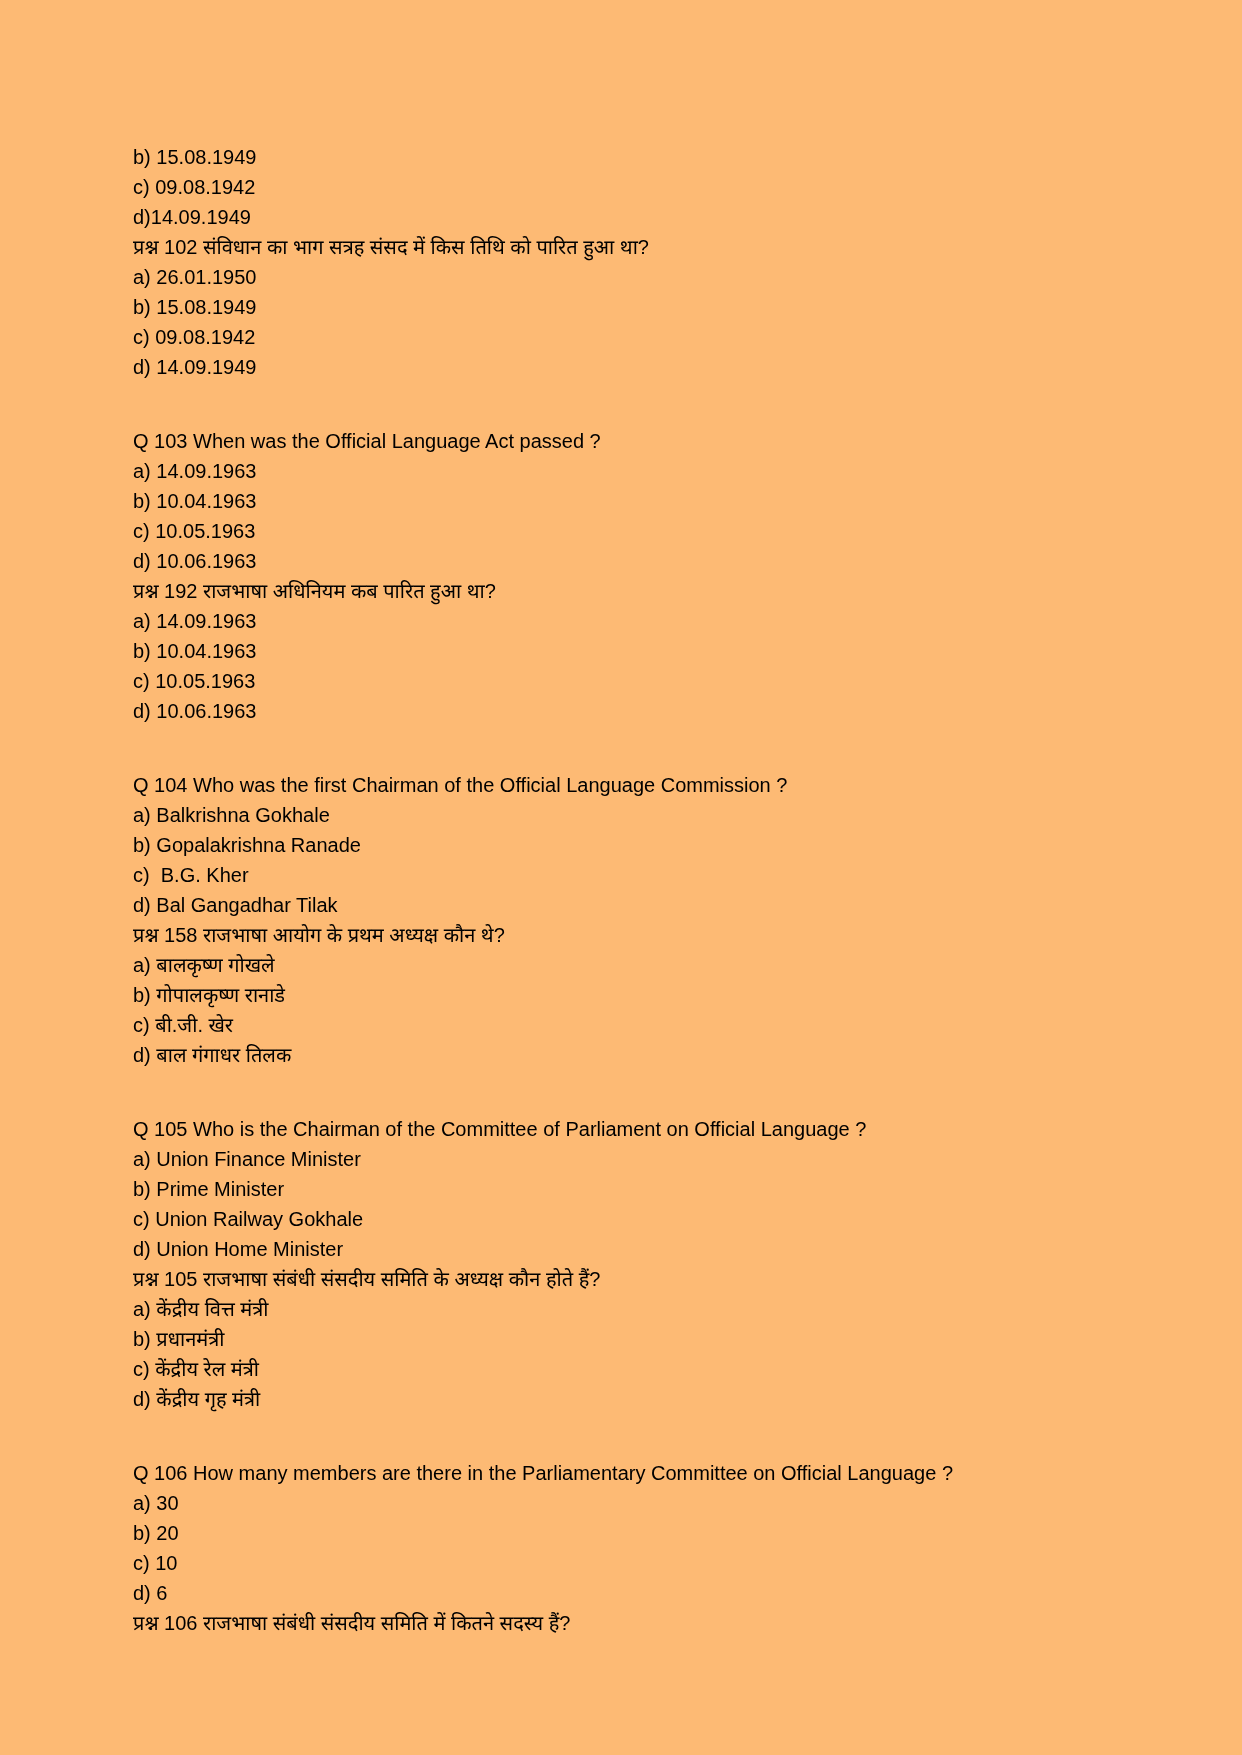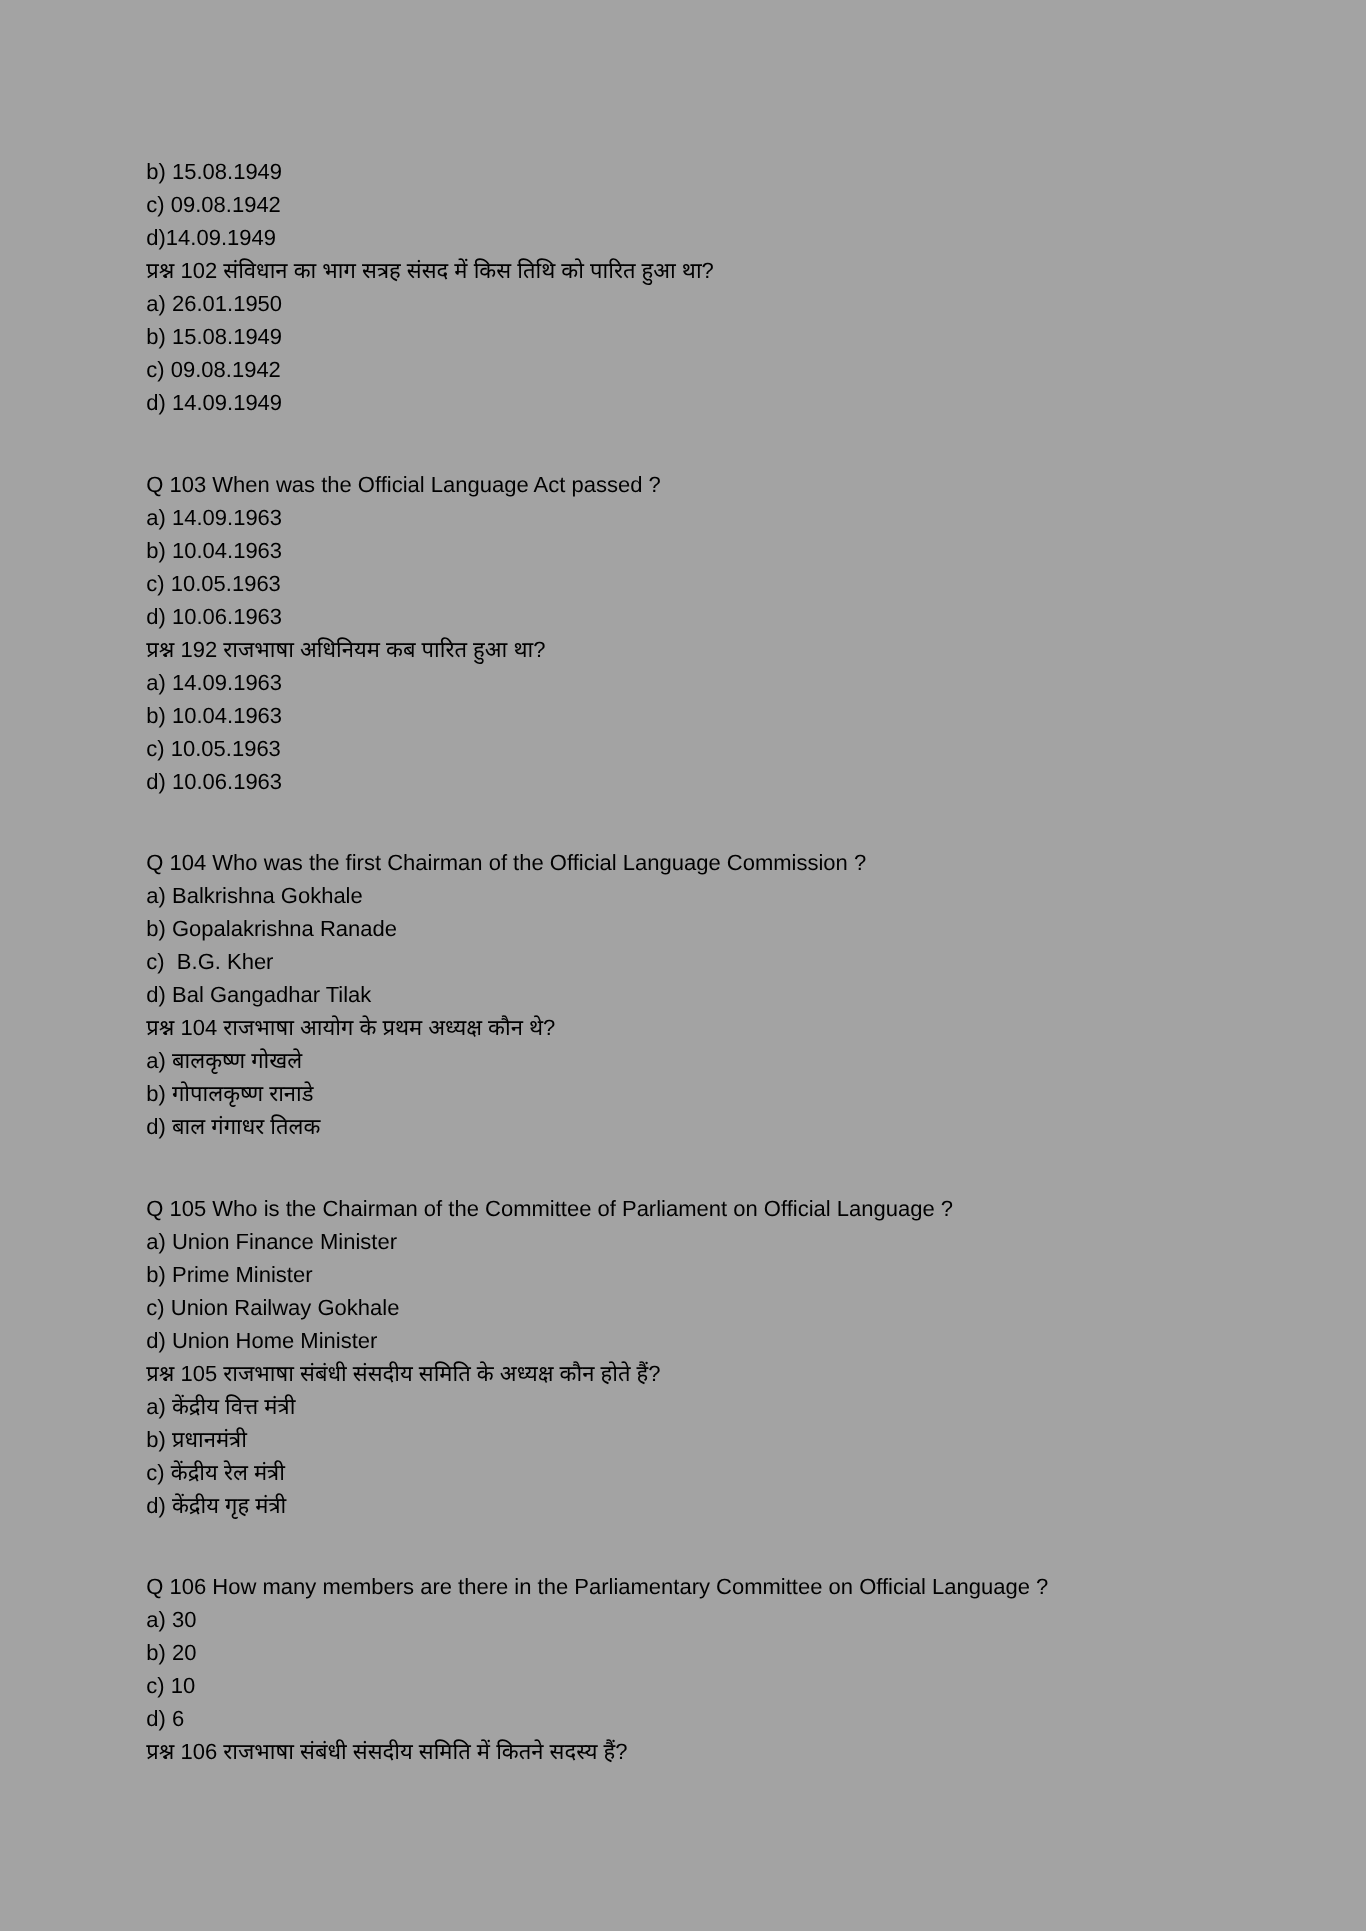--- a/index.html
+++ b/index.html
@@ -10,21 +10,21 @@
   body {
     width: 1242px;
     height: 1755px;
     overflow: hidden;
   }
   .page {
     box-sizing: border-box;
     width: 1242px;
     height: 1755px;
     padding: 142px 70px 0 133px;
-    background: #a3a3a3;
+    background: #fdba74;
     font-family: "Liberation Sans", "DejaVu Sans", sans-serif;
     font-size: 20px;
     color: #000000;
   }
   .question-block:not(:first-child) {
     margin-top: 44px; 
   }
   .line {
     line-height: 30px;
     min-height: 30px;
@@ -57,23 +57,24 @@
         <div class="line">b) 10.04.1963</div>
         <div class="line">c) 10.05.1963</div>
         <div class="line">d) 10.06.1963</div>
       </div>
       <div class="question-block">
         <div class="line">Q 104 Who was the first Chairman of the Official Language Commission ?</div>
         <div class="line">a) Balkrishna Gokhale</div>
         <div class="line">b) Gopalakrishna Ranade</div>
         <div class="line">c)  B.G. Kher</div>
         <div class="line">d) Bal Gangadhar Tilak</div>
-        <div class="line">प्रश्न 104 राजभाषा आयोग के प्रथम अध्यक्ष कौन थे?</div>
+        <div class="line">प्रश्न 158 राजभाषा आयोग के प्रथम अध्यक्ष कौन थे?</div>
         <div class="line">a) बालकृष्ण गोखले</div>
         <div class="line">b) गोपालकृष्ण रानाडे</div>
+        <div class="line">c) बी.जी. खेर</div>
         <div class="line">d) बाल गंगाधर तिलक</div>
       </div>
       <div class="question-block">
         <div class="line">Q 105 Who is the Chairman of the Committee of Parliament on Official Language ?</div>
         <div class="line">a) Union Finance Minister</div>
         <div class="line">b) Prime Minister</div>
         <div class="line">c) Union Railway Gokhale</div>
         <div class="line">d) Union Home Minister</div>
         <div class="line">प्रश्न 105 राजभाषा संबंधी संसदीय समिति के अध्यक्ष कौन होते हैं?</div>
         <div class="line">a) केंद्रीय वित्त मंत्री</div>

